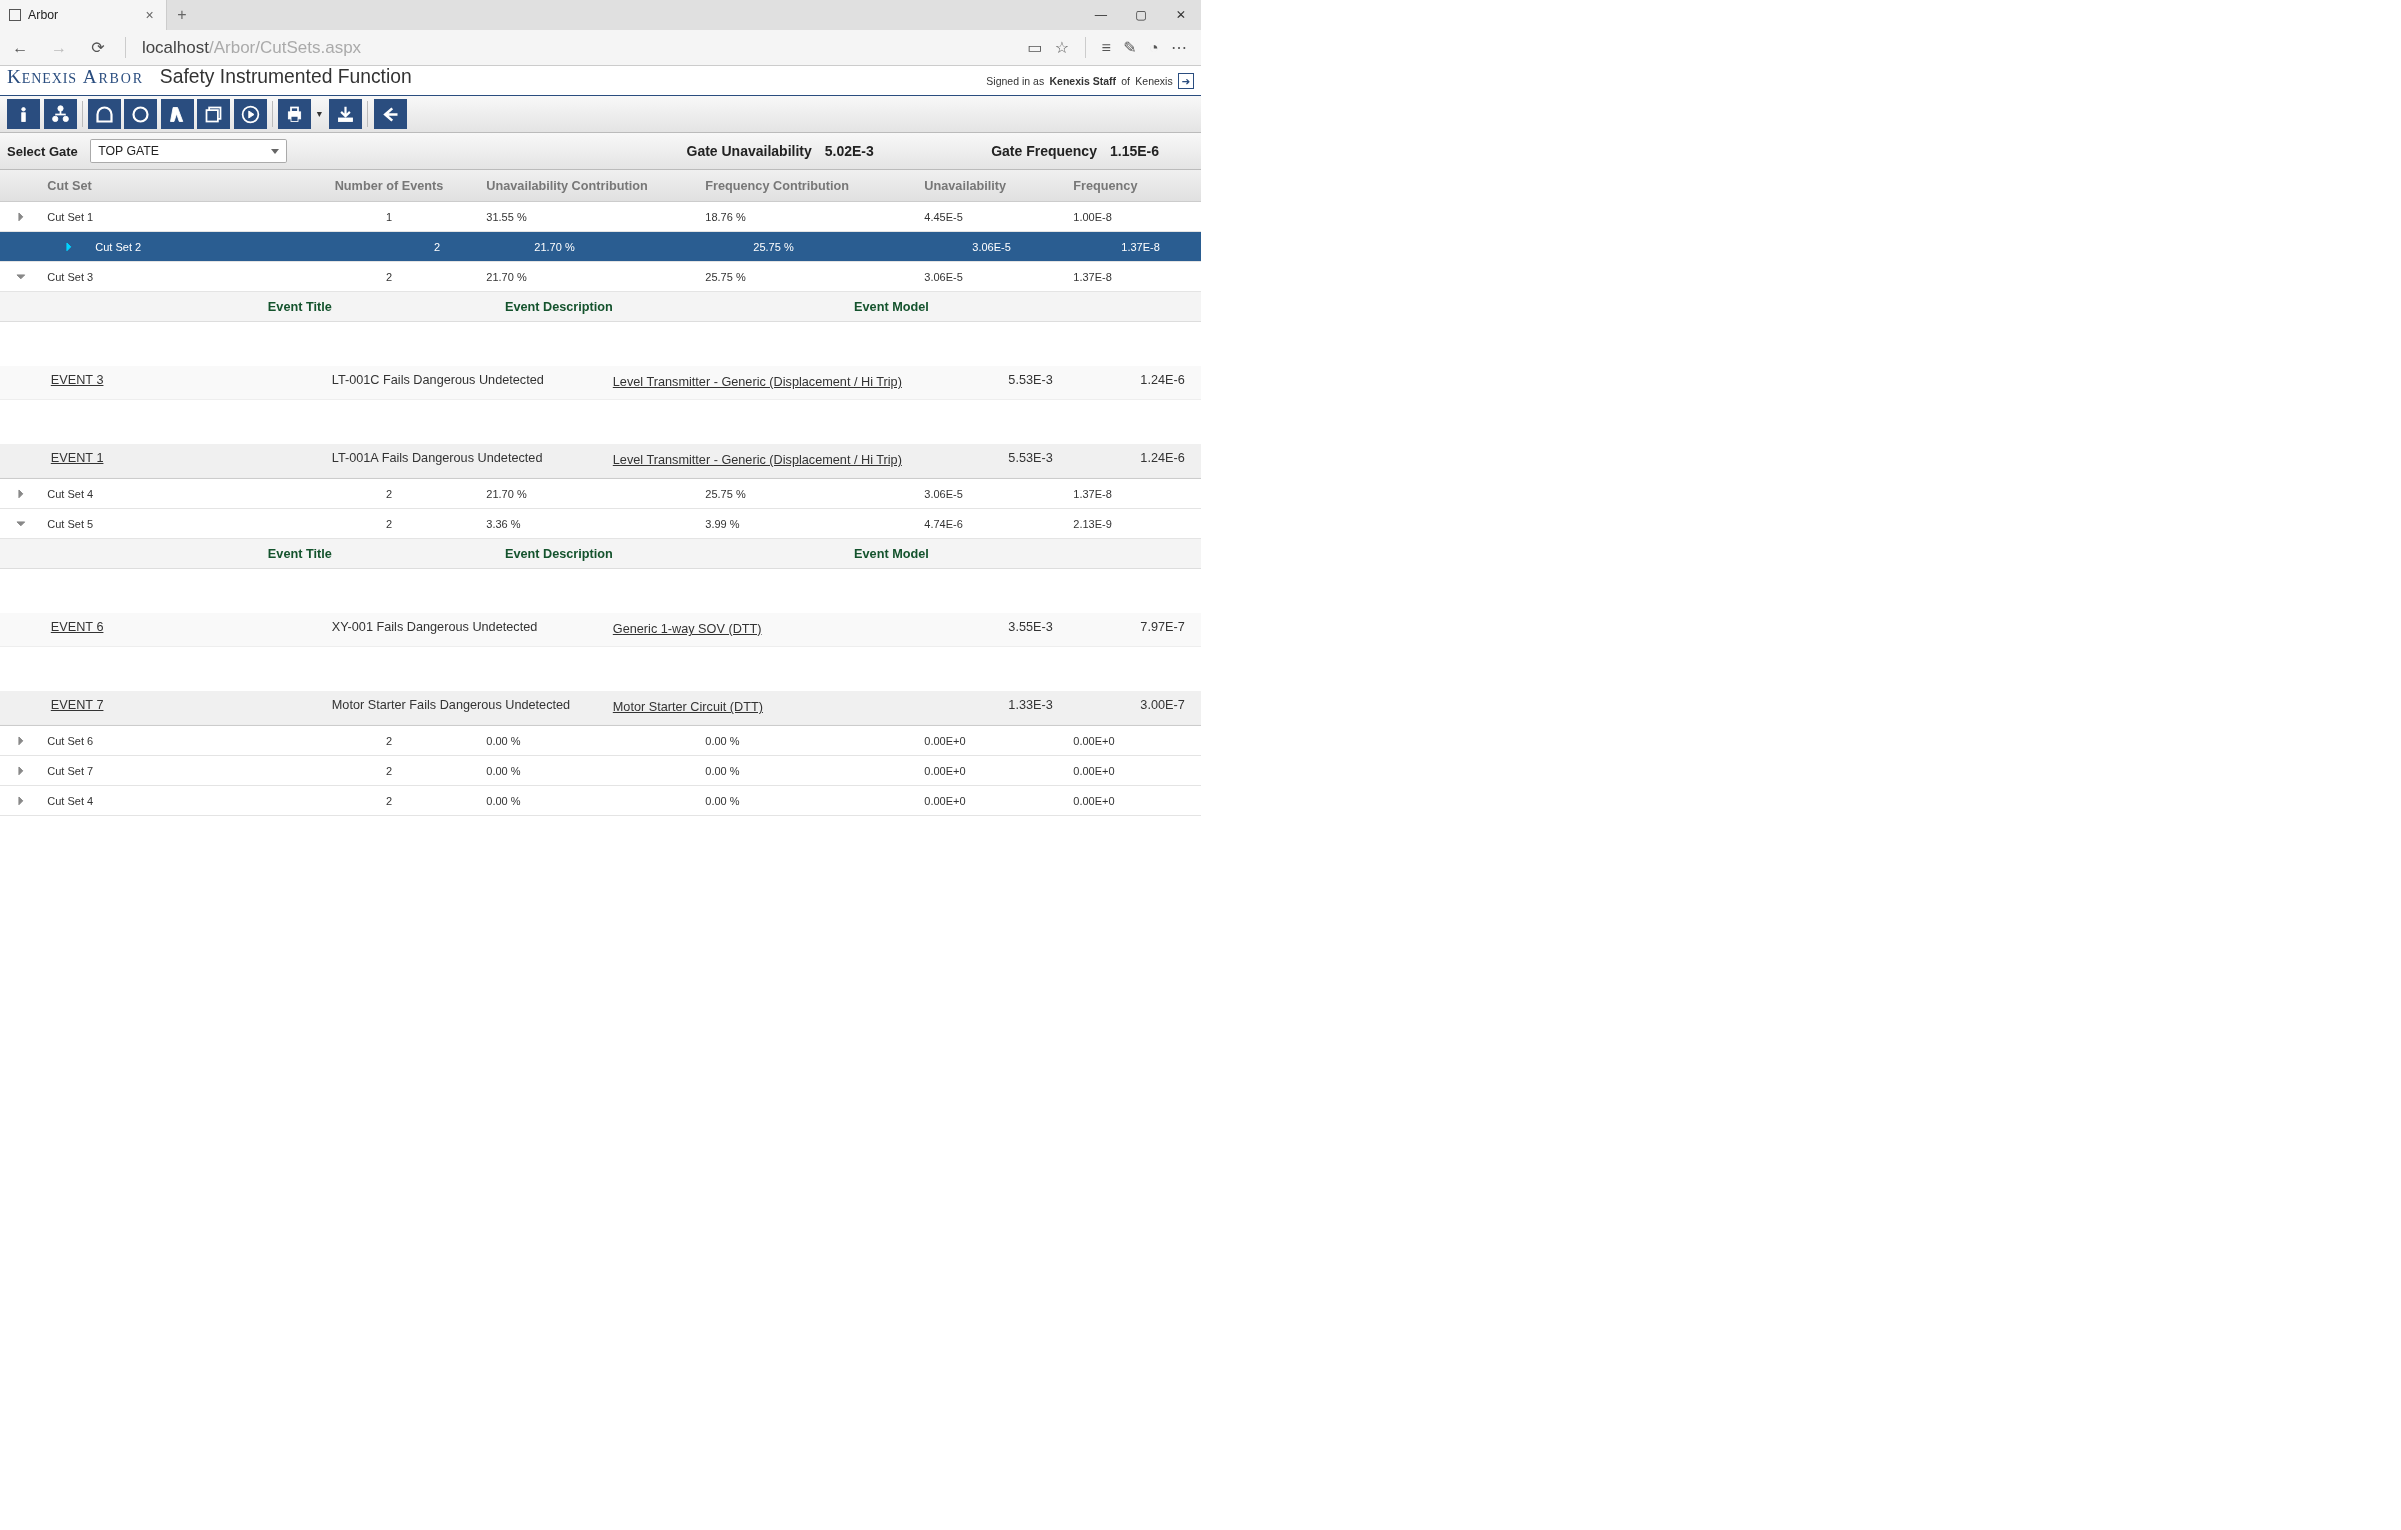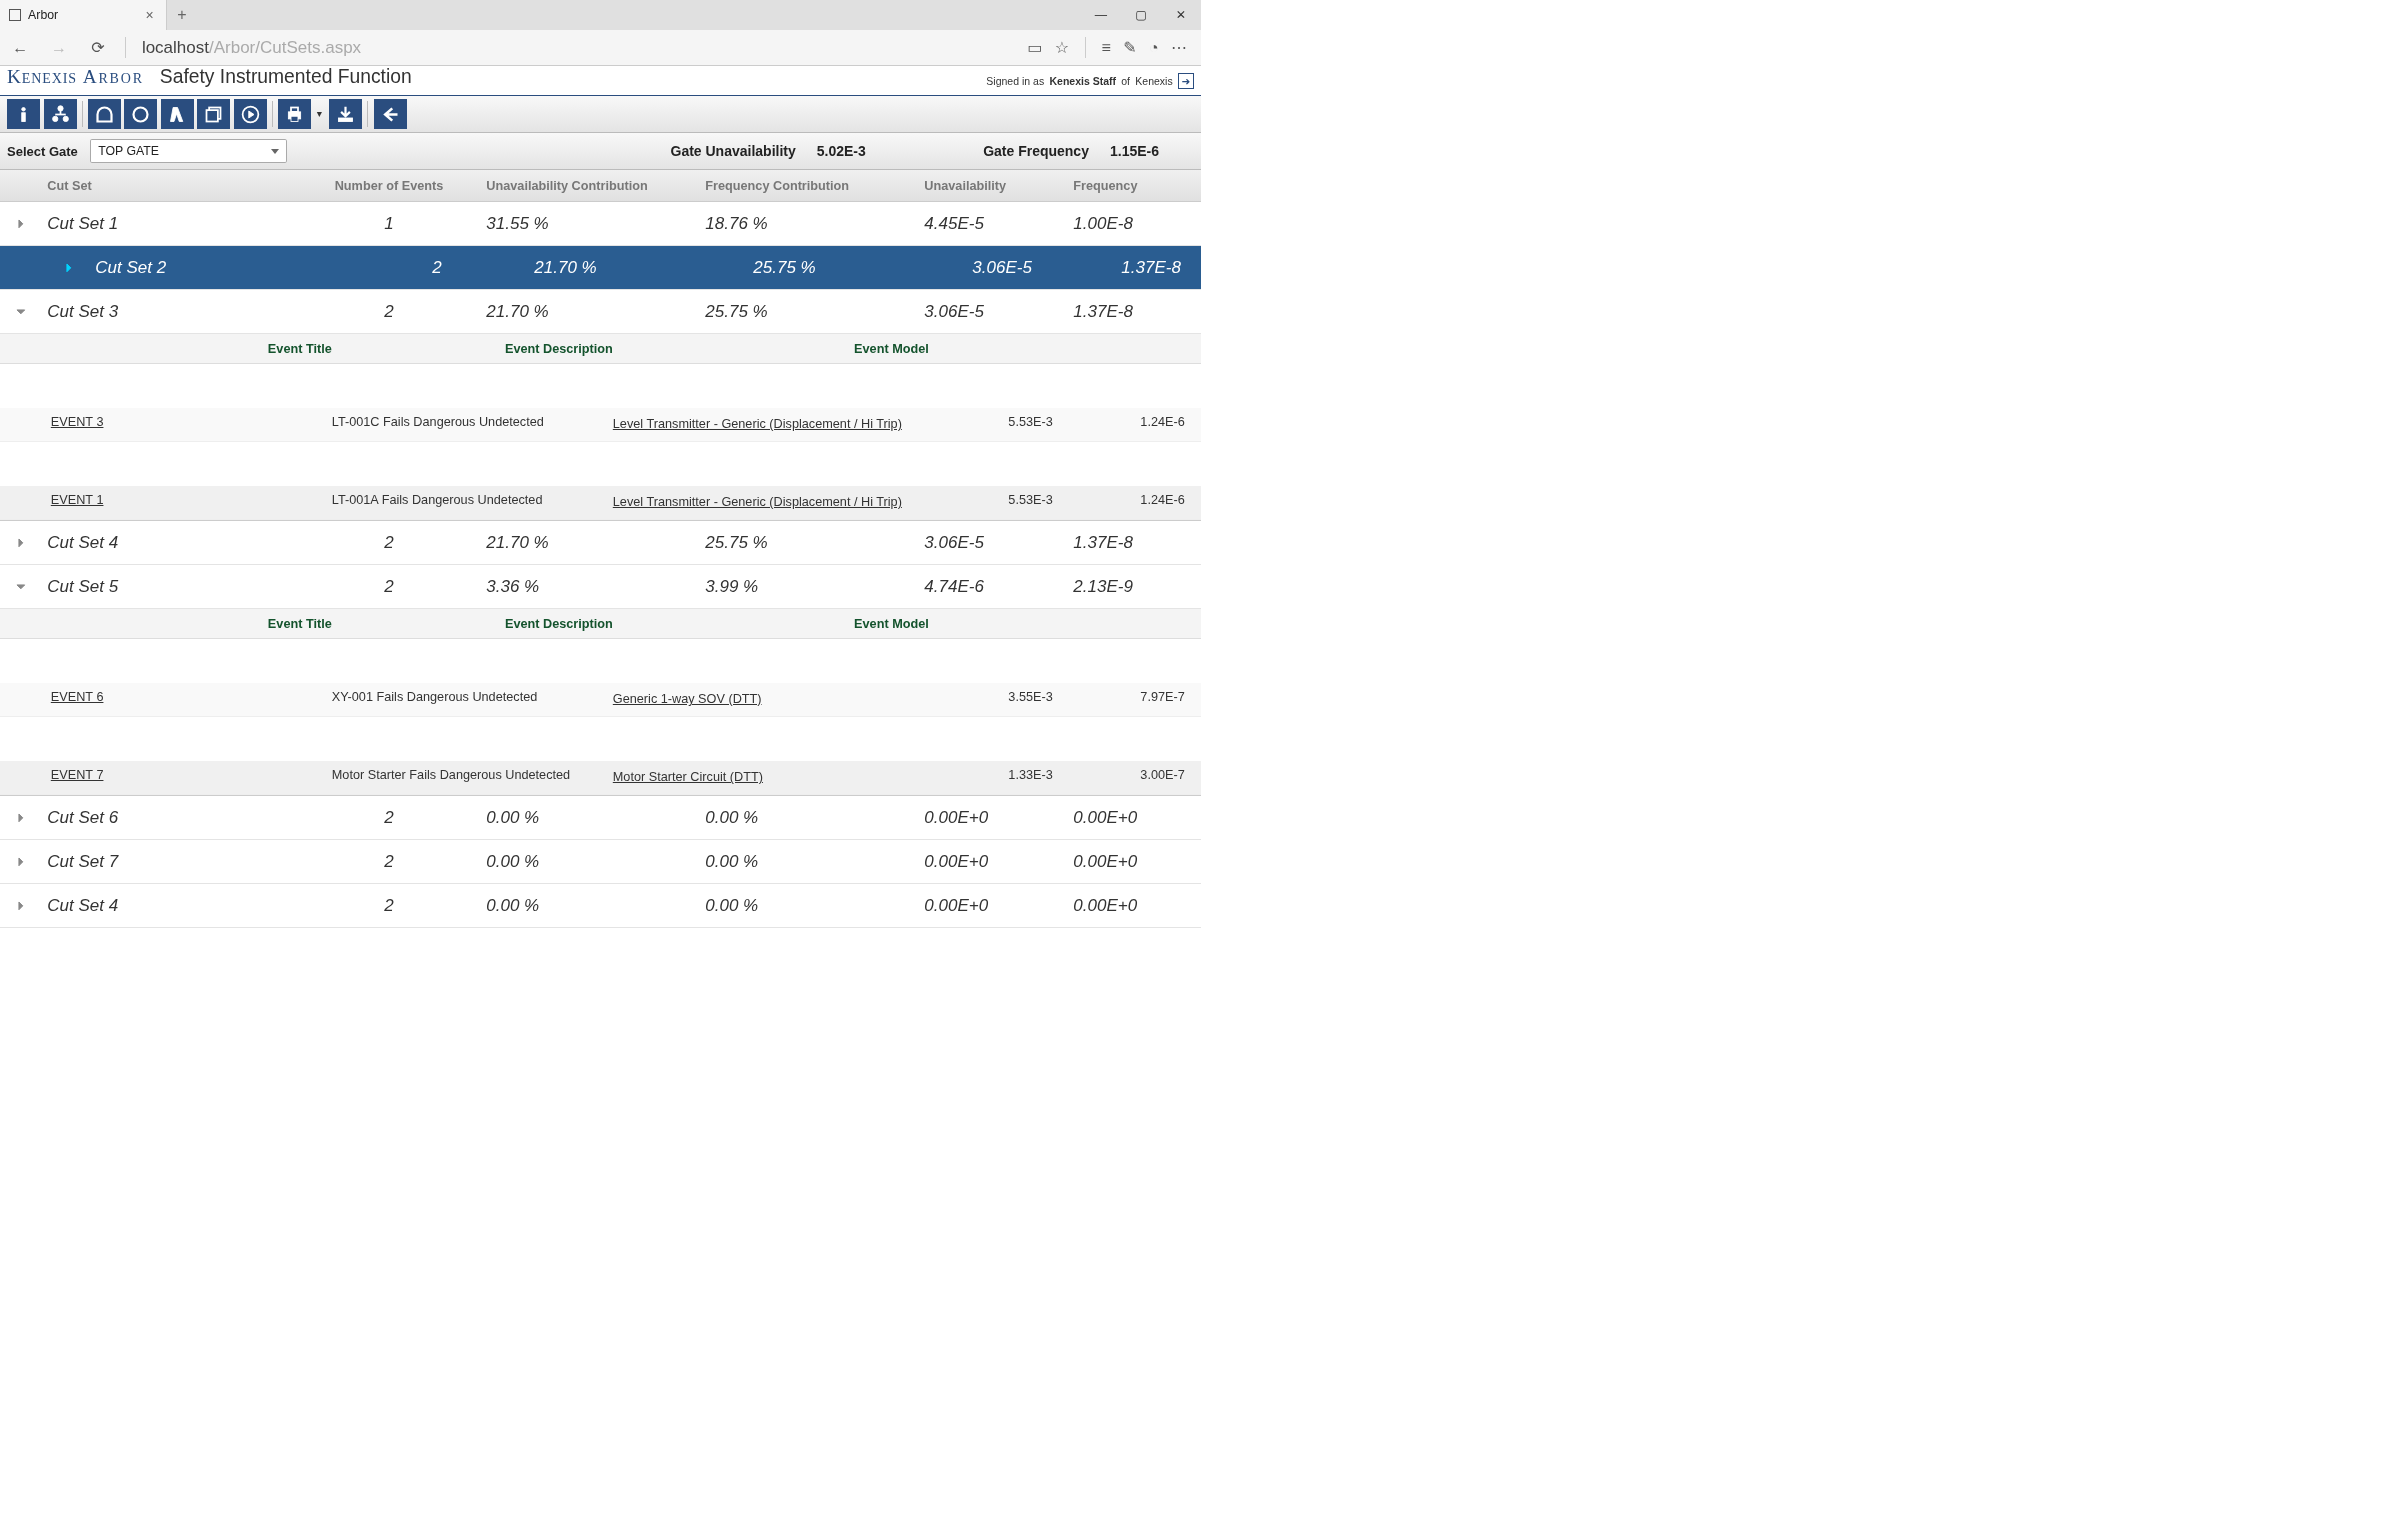--- a/index.html
+++ b/index.html
@@ -37,32 +37,32 @@
   .tbtn svg { width:21px; height:21px; fill:#fff; stroke:#fff; }
   .tsep { width:0.9px; height:26px; background:#bbb; margin:0 1.8px;}
   .tbtn-group { display:flex; align-items:center; gap:0;}
   .dd-caret { width:12.3px; height:30px; display:flex; align-items:center; justify-content:center; color:#333; font-size:8.8px; margin-left:1.8px;}
 
   
   .filter-row { display:flex; align-items:center; height:37px; padding:0 7px; background:linear-gradient(#f8f8f8,#e4e4e4); border-bottom:0.9px solid #bbb; gap:12.3px;}
   .filter-label { font-size:13px; color:#222; font-weight:600;}
   .select { position:relative; width:197px; height:24.6px; border:0.9px solid #aaa; background:#fff; display:flex; align-items:center; padding:0 24.6px 0 7px; font-size:12.3px; border-radius:1.8px;}
   .select::after { content:""; position:absolute; right:7px; top:9.7px; border-left:4.4px solid transparent; border-right:4.4px solid transparent; border-top:5.3px solid #666;}
-  .metric { display:flex; align-items:center; gap:21px; }
+  .metric { display:flex; align-items:center; gap:13px; }
   .metric-label { font-size:14px; font-weight:700; color:#222;}
   .metric-val { font-size:14px; font-weight:700; color:#222;}
   .spacer { flex:1; }
 
   
   .grid { width:100%; }
   .grid-header { display:grid; grid-template-columns:42px 255px 184px 219px 219px 149px 123px; background:linear-gradient(#f0f0f0,#e0e0e0); border-bottom:0.9px solid #ccc; height:32px; align-items:center; font-weight:700; color:#777; font-size:12.7px;}
   .gh { padding:0 5.3px; }
   .num { text-align:center; }
   .right { text-align:left; padding-right:16px;}
-  .row { display:grid; grid-template-columns:42px 255px 184px 219px 219px 149px 123px; height:44px; align-items:center; border-bottom:0.9px solid #e4e4e4; font-size:17px; color:#333;font-style:italic;}
+  .row { display:grid; grid-template-columns:42px 255px 184px 219px 219px 149px 123px; height:30px; align-items:center; border-bottom:0.9px solid #e4e4e4; font-size:11px; color:#333;}
   .row.selected { background:#2a5d91; color:#fff;padding-left:48px; }
   .row.selected .exp svg { stroke:#00d4ff; fill:#00d4ff;}
   .exp { display:flex; align-items:center; justify-content:center; color:#888;}
   .exp svg { width:9.7px; height:9.7px; fill:#888; stroke:#888;}
   .cell { padding:0 5.3px; }
 
   
   .sub { border-bottom:0.9px solid #ccc; }
   .sub-header { display:grid; grid-template-columns:42px 281px 281px 316px 140px 132px; height:30px; align-items:center; background:#f4f4f4; border-bottom:0.9px solid #ddd; color:#14532d; font-weight:700; font-size:12.7px; padding-left:8.8px;text-align:right;}
   .sub-row { display:grid; grid-template-columns:42px 281px 281px 316px 140px 132px; align-items:flex-start; border-bottom:0.9px solid #eee; font-size:12.7px; padding:7px 0 7px 8.8px; color:#333;margin-top:44px;}

